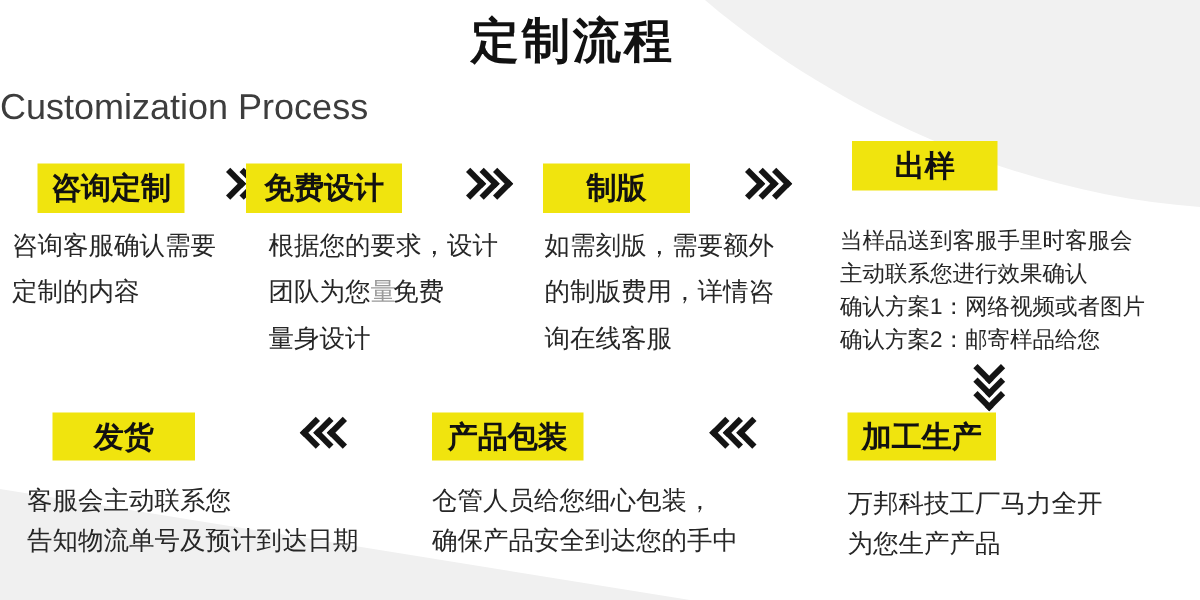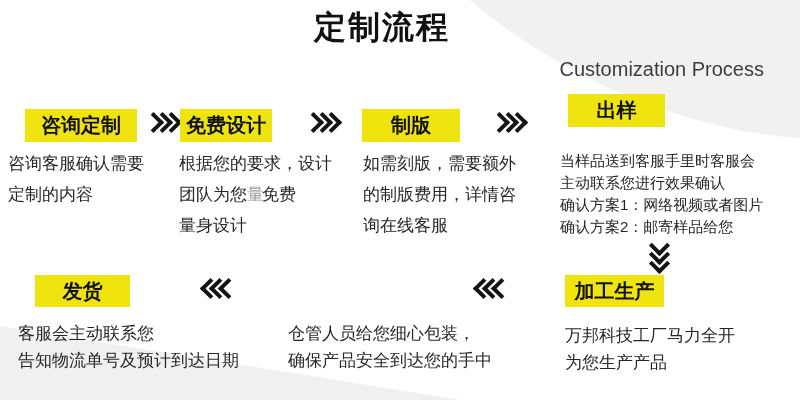--- a/index.html
+++ b/index.html
@@ -15,22 +15,22 @@
   .layer{position:absolute;left:0;top:0;width:800px;height:400px;z-index:1;}
 
   .title{
     position:absolute;left:0;right:36px;top:6px;
     text-align:center;
     font-size:32px;font-weight:bold;color:#111111;
     letter-spacing:2px;
   }
   .subtitle{
     position:absolute;left:0;right:36px;top:58px;
-    text-align:right;
-    font-size:20px;color:#3d3d3d;
+    text-align:left;
+    font-size:24px;color:#3d3d3d;
   }
 
   .badge{
     position:absolute;height:33px;
     background:#F0E40E;
     display:flex;align-items:center;justify-content:center;
     font-size:20px;font-weight:bold;color:#111111;
     white-space:nowrap;
   }
   .badge.r2{height:32px;}
@@ -63,28 +63,28 @@
   <svg class="bg-svg" width="800" height="400" viewBox="0 0 800 400">
     <path d="M800,0 L800,138 C660,128 540,60 470,0 Z" fill="#F1F1F1"></path>
     <polygon points="0,326 460,400 0,400" fill="#F0F0F0"></polygon>
   </svg>
 
   <div class="layer">
 
     <div class="title">定制流程</div>
     <div class="subtitle">Customization Process</div>
 
-    <div class="badge" style="left:25px;top:109px;width:112px;">咨询定制</div>
+    <div class="badge" style="left:25px;top:109px;width:98px;">咨询定制</div>
     <div class="chev chev-right" style="left:146px;top:115px;">
         <i></i>
         <i></i>
         <i></i>
       </div>
 
-    <div class="badge" style="left:180px;top:109px;width:92px;">免费设计</div>
+    <div class="badge" style="left:164px;top:109px;width:104px;">免费设计</div>
     <div class="chev chev-right" style="left:306px;top:115px;">
         <i></i>
         <i></i>
         <i></i>
       </div>
 
     <div class="badge" style="left:362px;top:109px;width:98px;">制版</div>
     <div class="chev chev-right" style="left:492px;top:115px;">
         <i></i>
         <i></i>
@@ -123,20 +123,21 @@
         <i></i>
       </div>
 
     <div class="badge r2" style="left:35px;top:275px;width:95px;">发货</div>
     <div class="chev chev-left" style="left:203px;top:281px;">
         <i></i>
         <i></i>
         <i></i>
       </div>
 
+    <div class="badge r2" style="left:288px;top:275px;width:101px;">产品包装</div>
     <div class="chev chev-left" style="left:476px;top:281px;">
         <i></i>
         <i></i>
         <i></i>
       </div>
 
     <div class="badge r2" style="left:565px;top:275px;width:99px;">加工生产</div>
 
     <div class="desc r2" style="left:288px;top:320px;">
       <span>仓管人员给您细心包装，</span><br>

